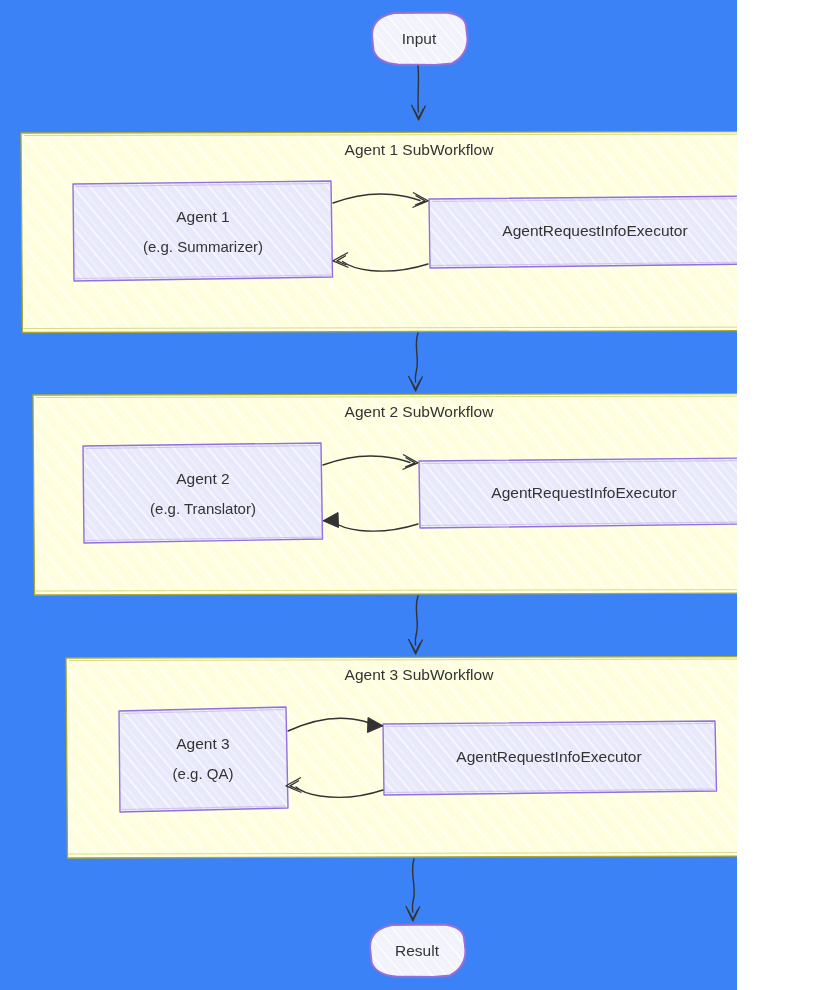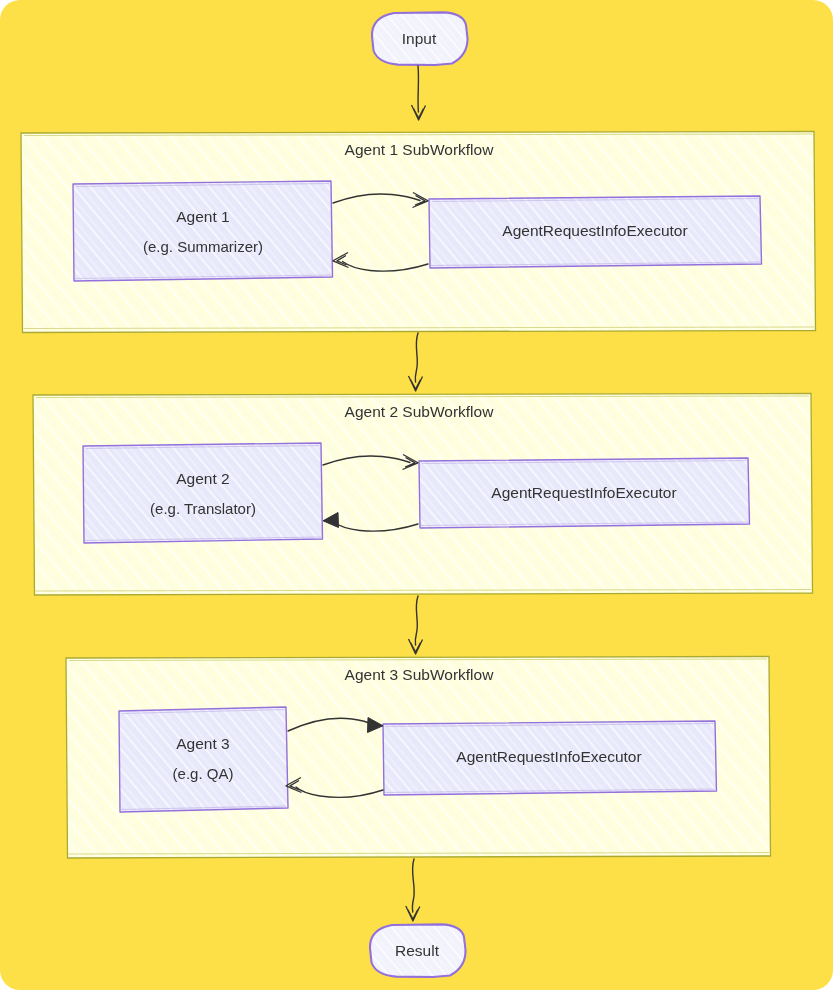--- a/index.html
+++ b/index.html
@@ -6,25 +6,24 @@
   html, body {
     margin: 0;
     padding: 0;
     background: #ffffff;
   }
   body {
     font-family: "Liberation Sans", sans-serif;
   }
   #canvas {
     position: relative;
-    width: 833px;
+    width: 737px;
     height: 990px;
-    background: #fde047;
+    background: #3b82f6;
     overflow: hidden;
-    border-radius: 20px;
   }
   svg#diagram {
     position: absolute;
     left: 0;
     top: 0;
     width: 835px;
     height: 990px;
   }
   .node-label {
     font-family: "Liberation Sans", sans-serif;

